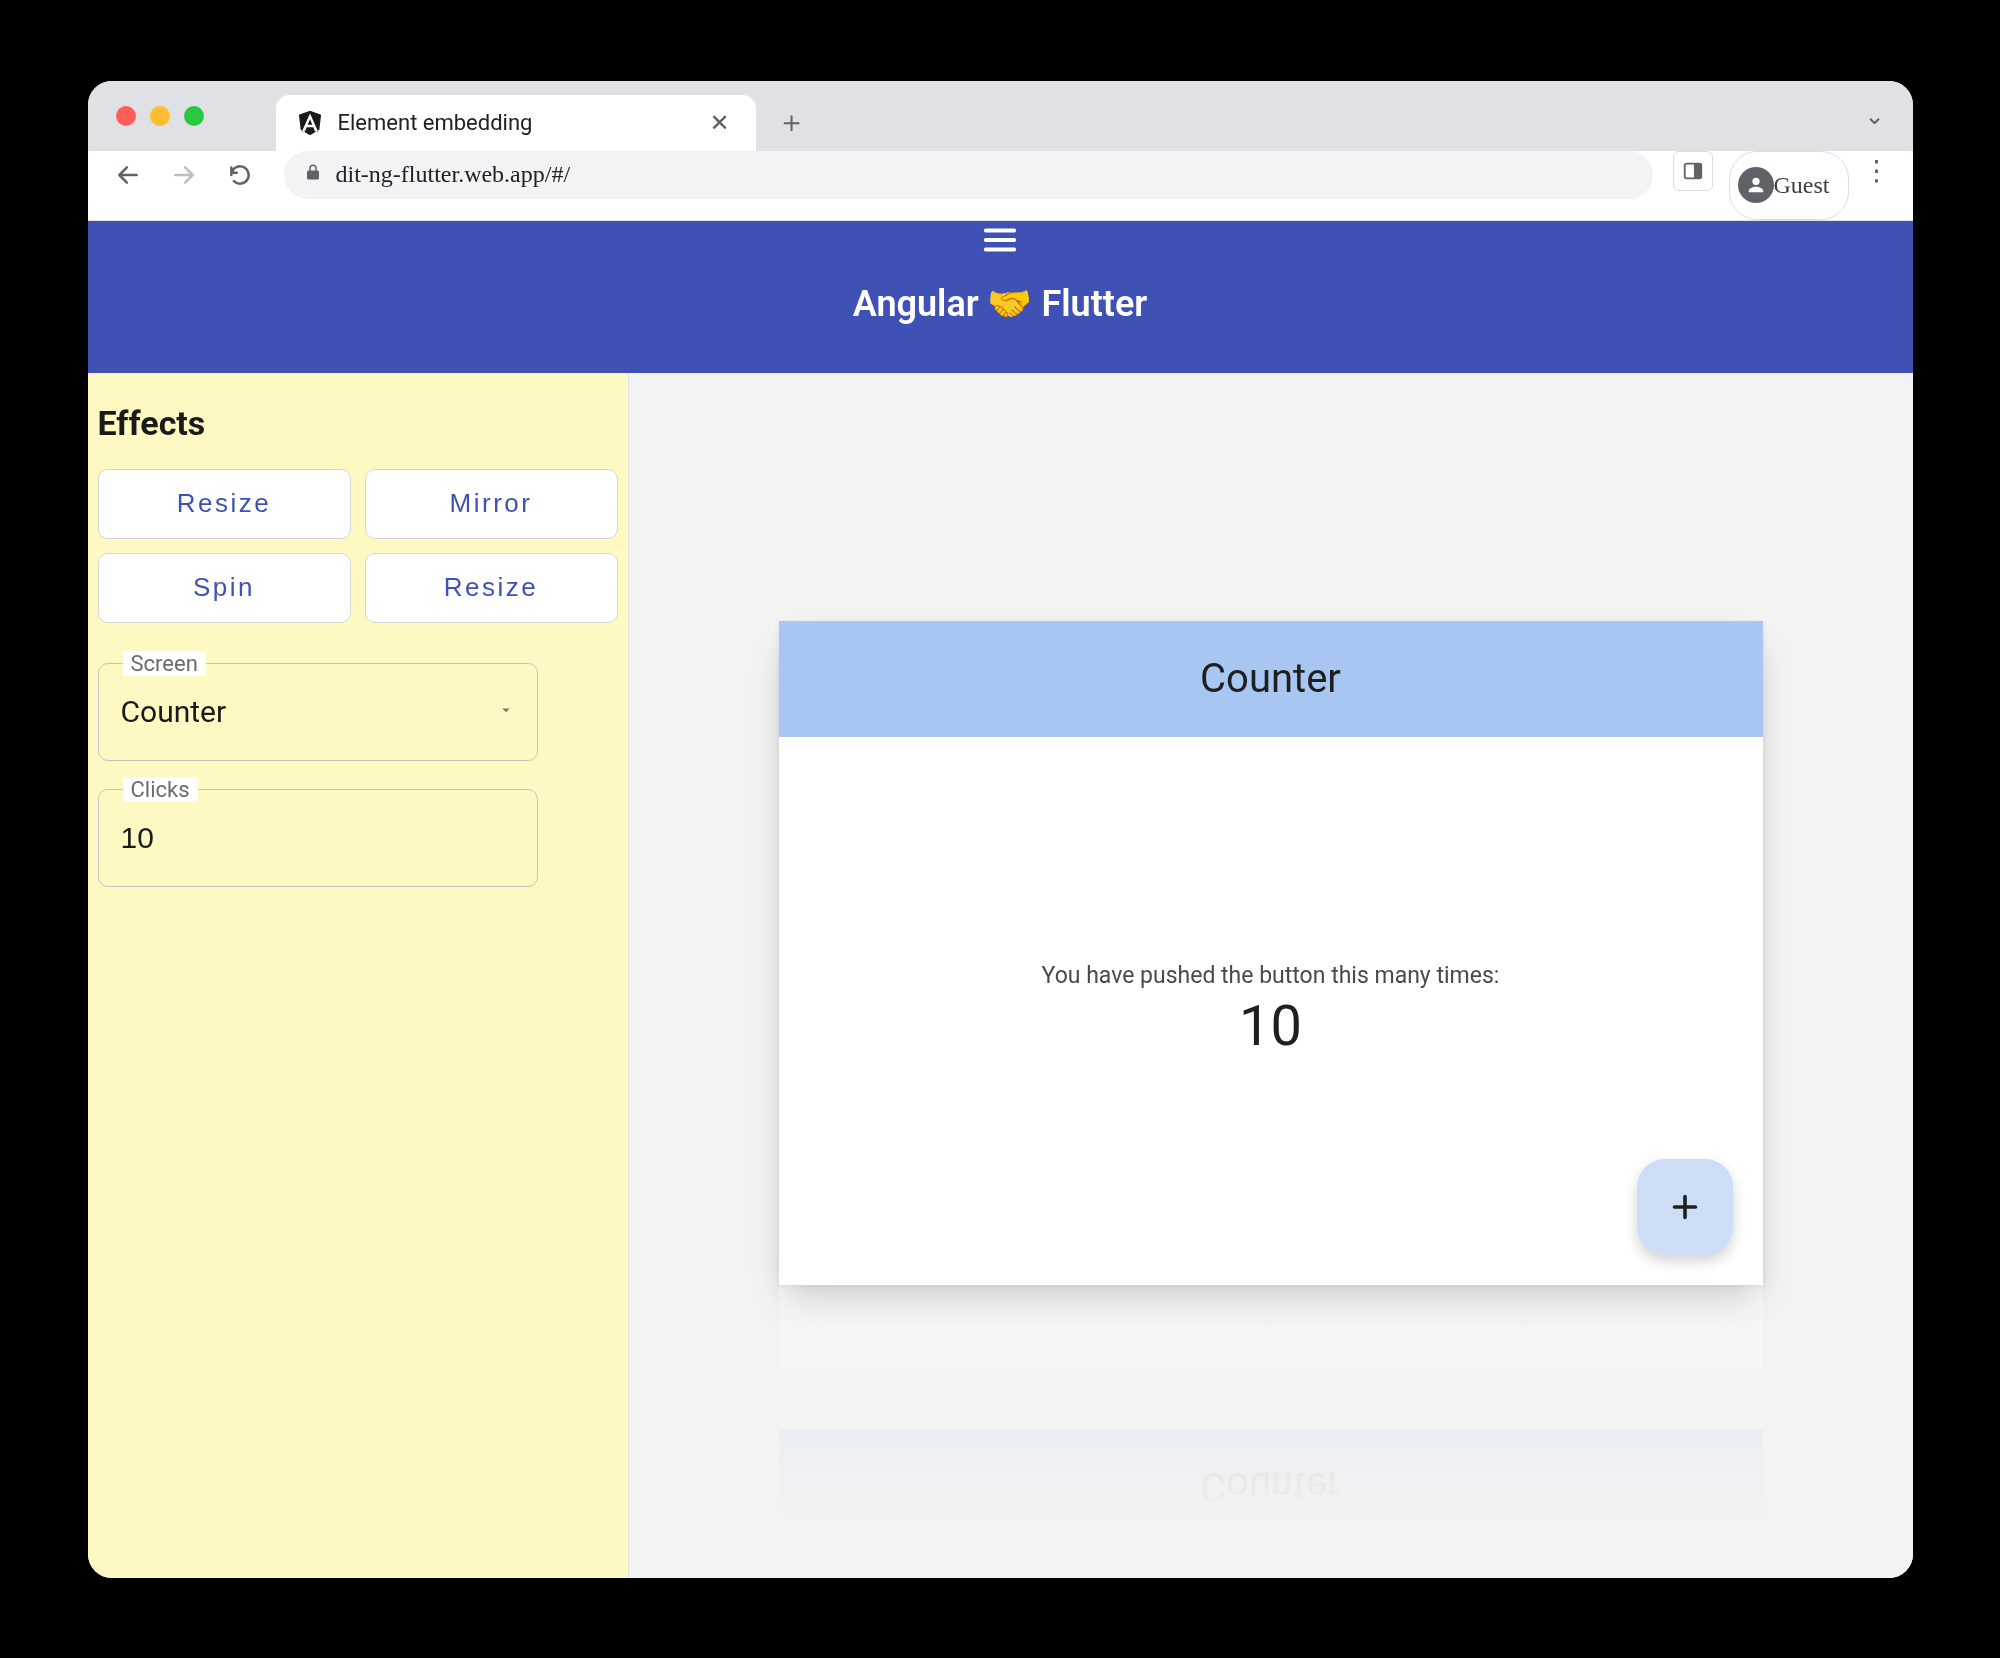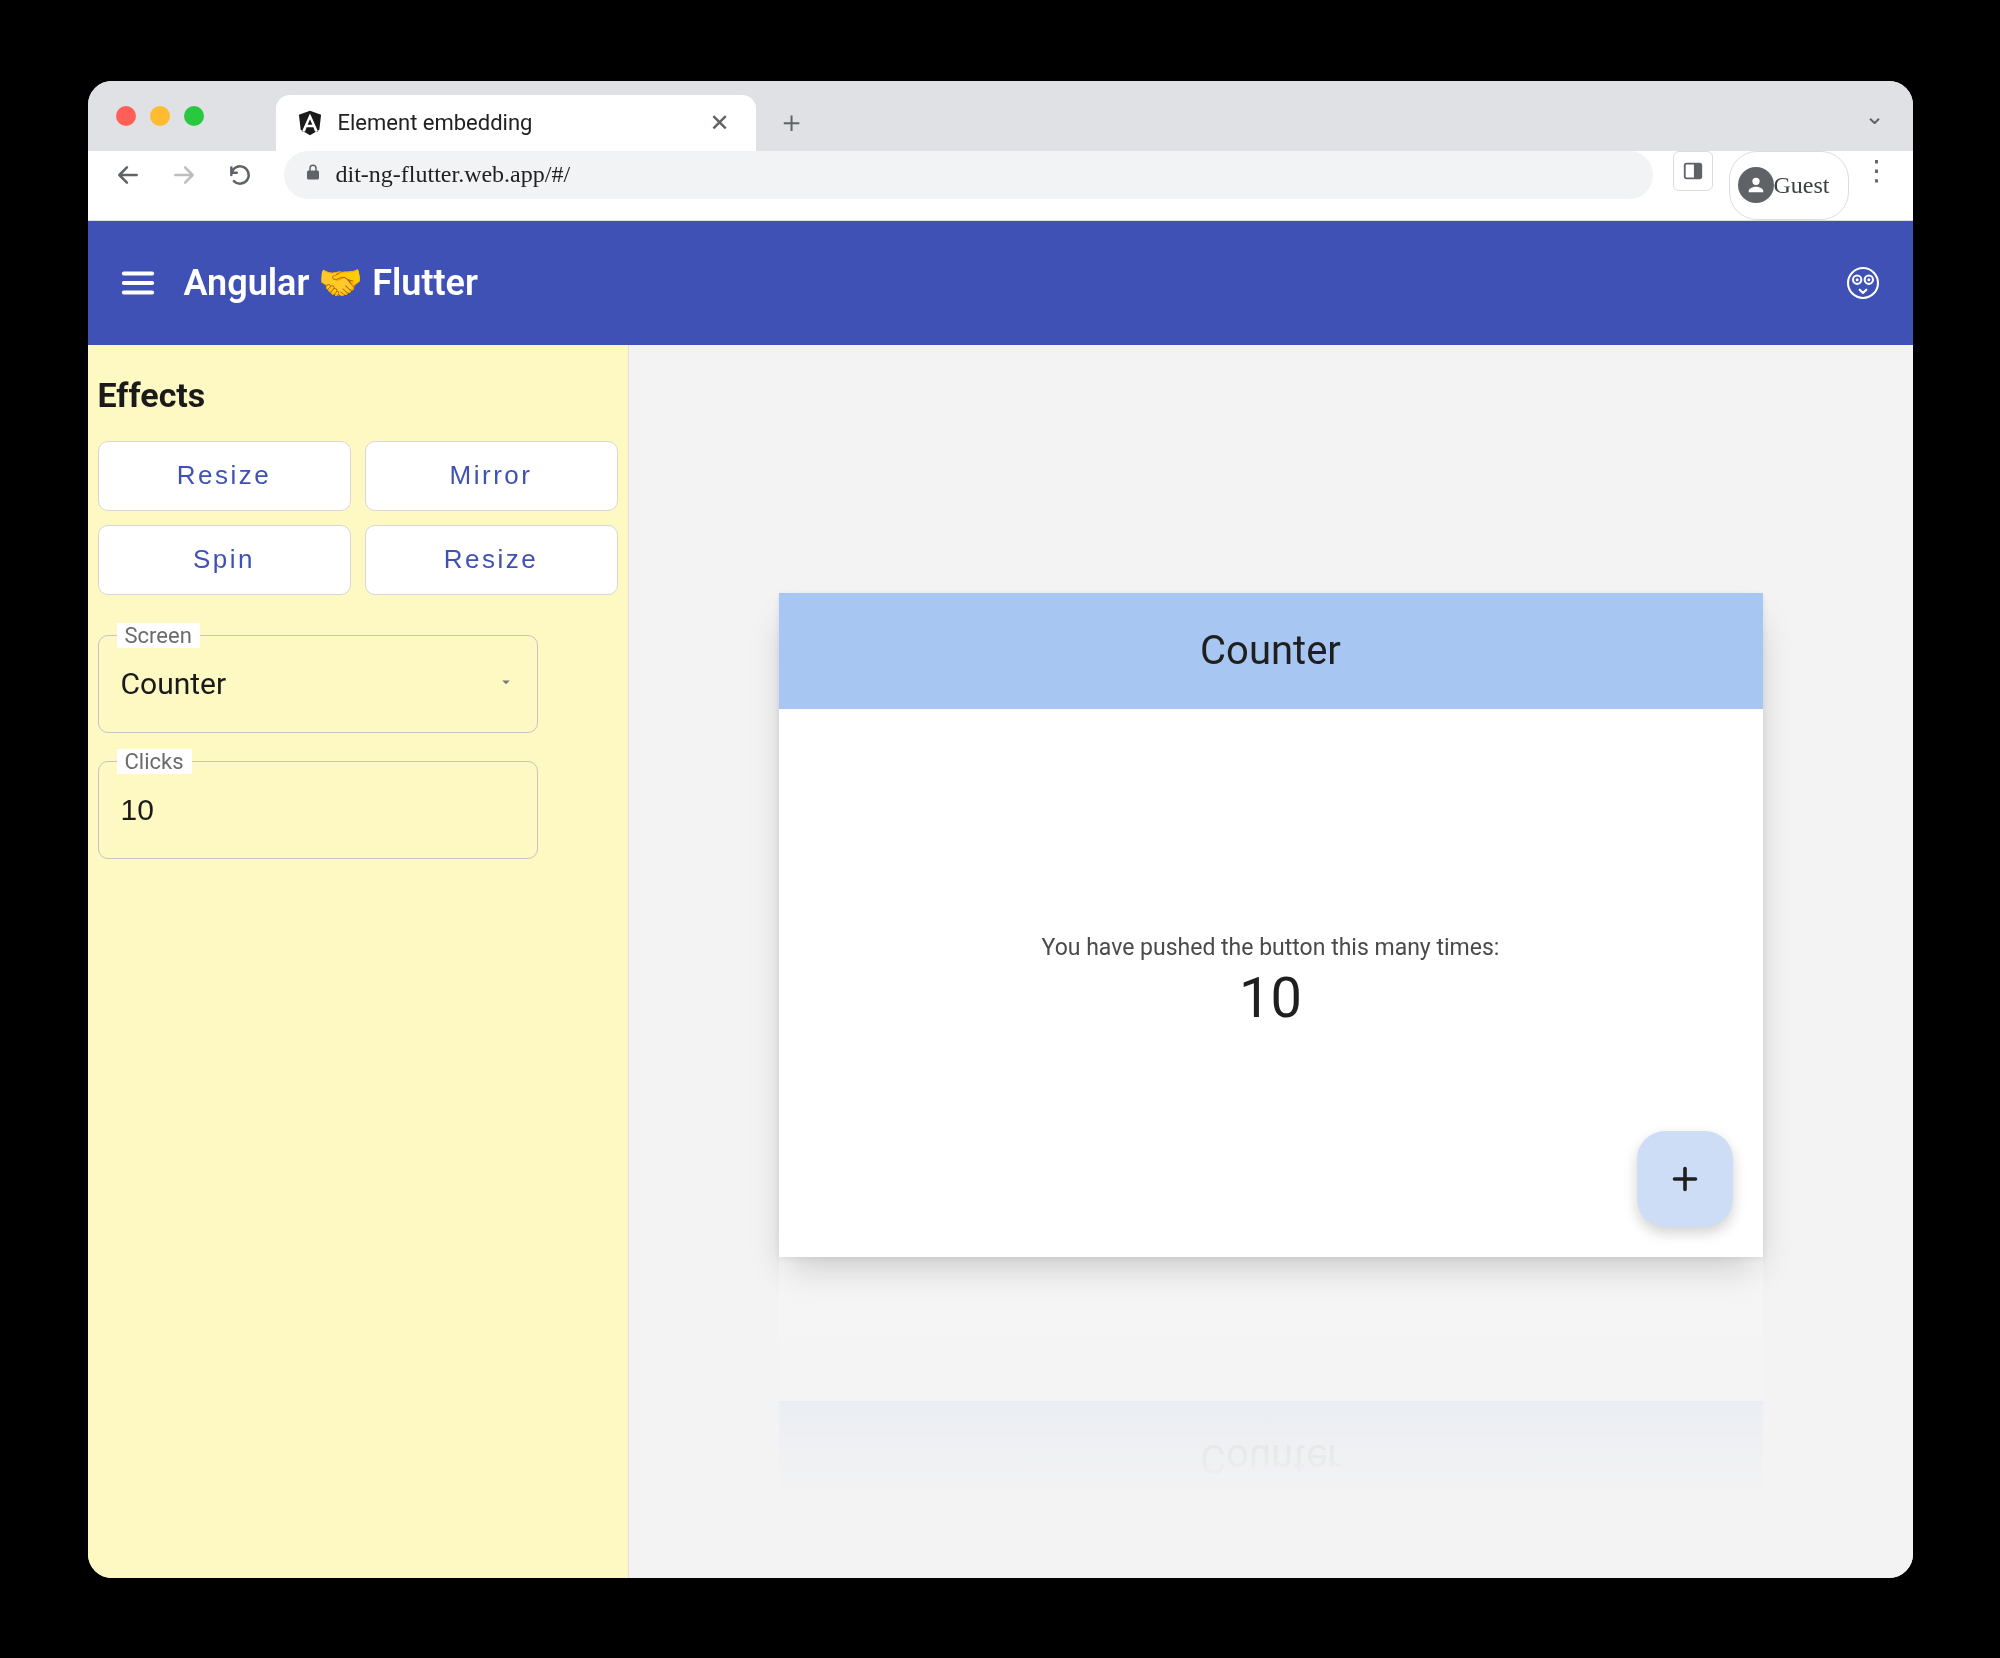--- a/index.html
+++ b/index.html
@@ -151,27 +151,28 @@
   }
 
   
   .app {
     flex: 1;
     display: flex;
     flex-direction: column;
     overflow: hidden;
   }
   .appbar {
-    height: 124px;
+    height: 152px;
     background: #3f51b5;
     color: #fff;
     display: flex;
     align-items: center;
     padding: 0 28px;
     gap: 24px;
+    flex-direction: column;
   }
   .hamburger {
     width: 44px; height: 44px;
     display: flex; align-items: center; justify-content: center;
     cursor: pointer;
   }
   .hamburger svg { stroke: #fff; }
   .app-title {
     font-size: 36px; font-weight: 600;
   }
@@ -224,21 +225,21 @@
     border-radius: 10px;
     height: 98px;
     margin-bottom: 28px;
     display: flex;
     align-items: center;
     padding: 0 22px;
   }
   .field .floating-label {
     position: absolute;
     top: -13px;
-    left: 18px;
+    left: 24px;
     background: #fff;
     padding: 0 8px;
     font-size: 22px;
     color: #6b6b6b;
   }
   .field .value {
     font-size: 30px;
     color: #1a1a1a;
     flex: 1;
   }

